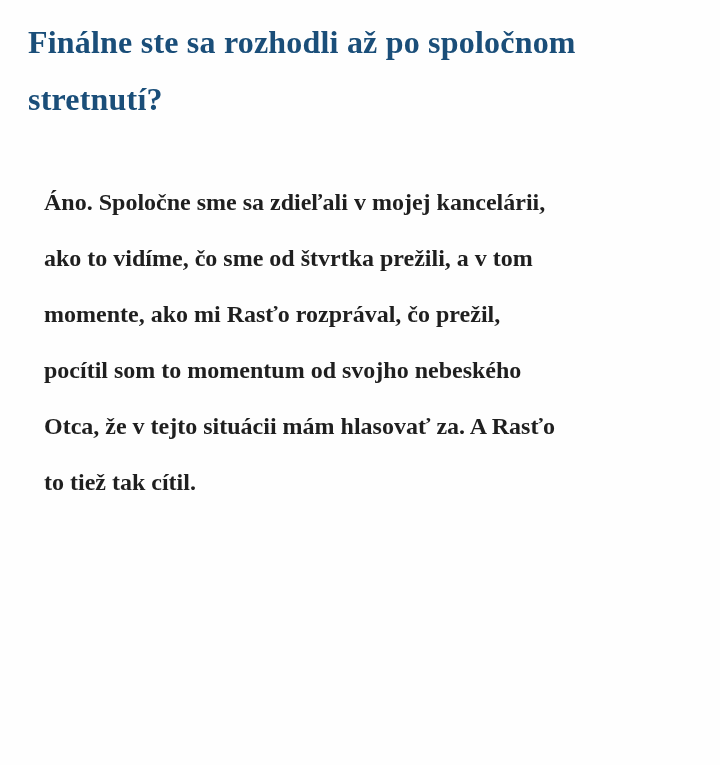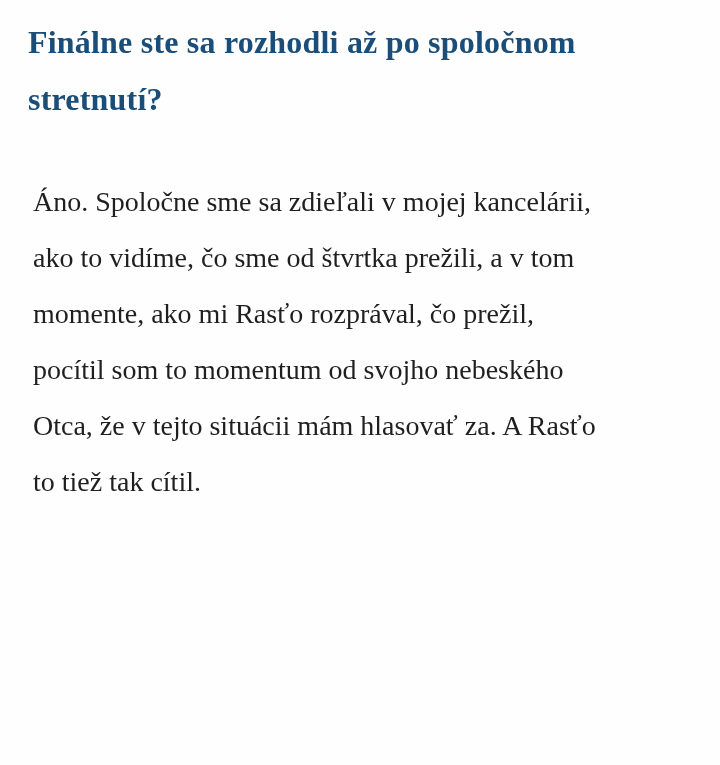--- a/index.html
+++ b/index.html
@@ -18,23 +18,23 @@
   .question-heading {
     margin: 0;
     font-family: "Liberation Serif", "DejaVu Serif", serif;
     font-weight: 700;
     font-size: 32px;
     line-height: 57px;
     letter-spacing: 0.2px;
     white-space: pre-line;
   }
   .body-paragraph {
-    margin: 5px;
-    font-size: 28px;
-    font-weight: 400;
+    margin: 16px;
+    font-size: 24px;
+    font-weight: 700;
     line-height: 56px;
     white-space: pre-line;
   }
   .body-paragraph.first {
     margin-top: 46px;
   }
   .body-paragraph.second {
     margin-top: 62px;
   }
 </style>

